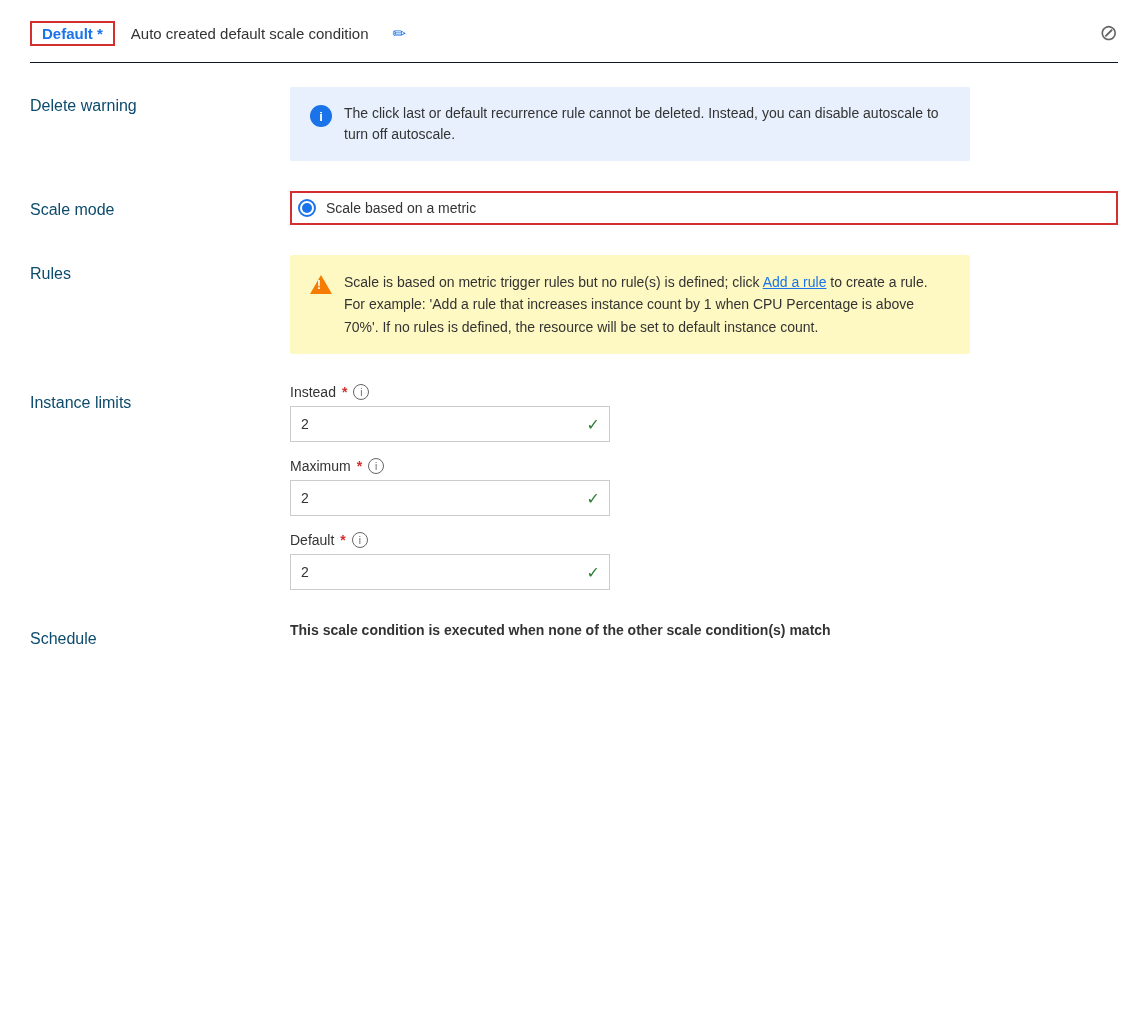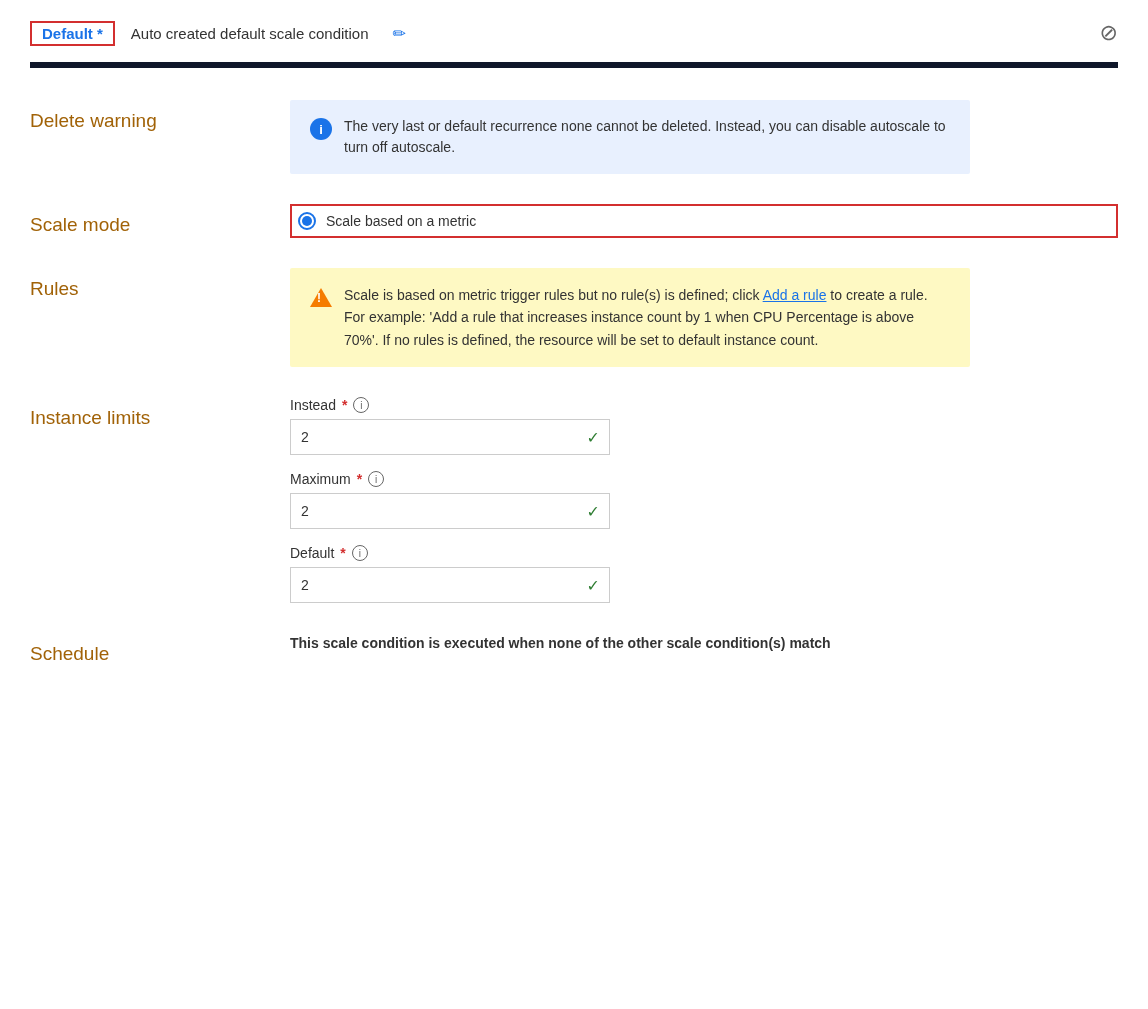--- a/index.html
+++ b/index.html
@@ -17,22 +17,22 @@
       min-height: 1009px;
       padding: 20px 30px;
     }
 
     
     .header-row {
       display: flex;
       align-items: center;
       justify-content: space-between;
       padding-bottom: 16px;
-      border-bottom: 6px solid #0f172a;
-      margin-bottom: 32px;
+      border-bottom: 1px solid #0f172a;
+      margin-bottom: 24px;
     }
 
     .header-left {
       display: flex;
       align-items: center;
       gap: 16px;
     }
 
     .default-badge {
       border: 2px solid #d32f2f;
@@ -64,22 +64,22 @@
     
     .form-row {
       display: flex;
       margin-bottom: 30px;
       align-items: flex-start;
     }
 
     .form-label {
       width: 260px;
       min-width: 260px;
-      font-size: 19px;
-      color: #a16207;
+      font-size: 16px;
+      color: #0c4a6e;
       padding-top: 10px;
     }
 
     .form-content {
       flex: 1;
     }
 
     
     .info-box {
       background: #e8f0fe;
@@ -300,21 +300,21 @@
       <span class="edit-icon">✏</span>
     </div>
     <span class="disable-icon">⊘</span>
   </div>
 
   <div class="form-row">
     <div class="form-label">Delete warning</div>
     <div class="form-content">
       <div class="info-box">
         <div class="info-icon">i</div>
-        <div class="info-text">The very last or default recurrence none cannot be deleted. Instead, you can disable autoscale to turn off autoscale.</div>
+        <div class="info-text">The click last or default recurrence rule cannot be deleted. Instead, you can disable autoscale to turn off autoscale.</div>
       </div>
     </div>
   </div>
 
   <div class="form-row">
     <div class="form-label">Scale mode</div>
     <div class="form-content">
       <div class="radio-group">
 
         <div class="radio-selected">

